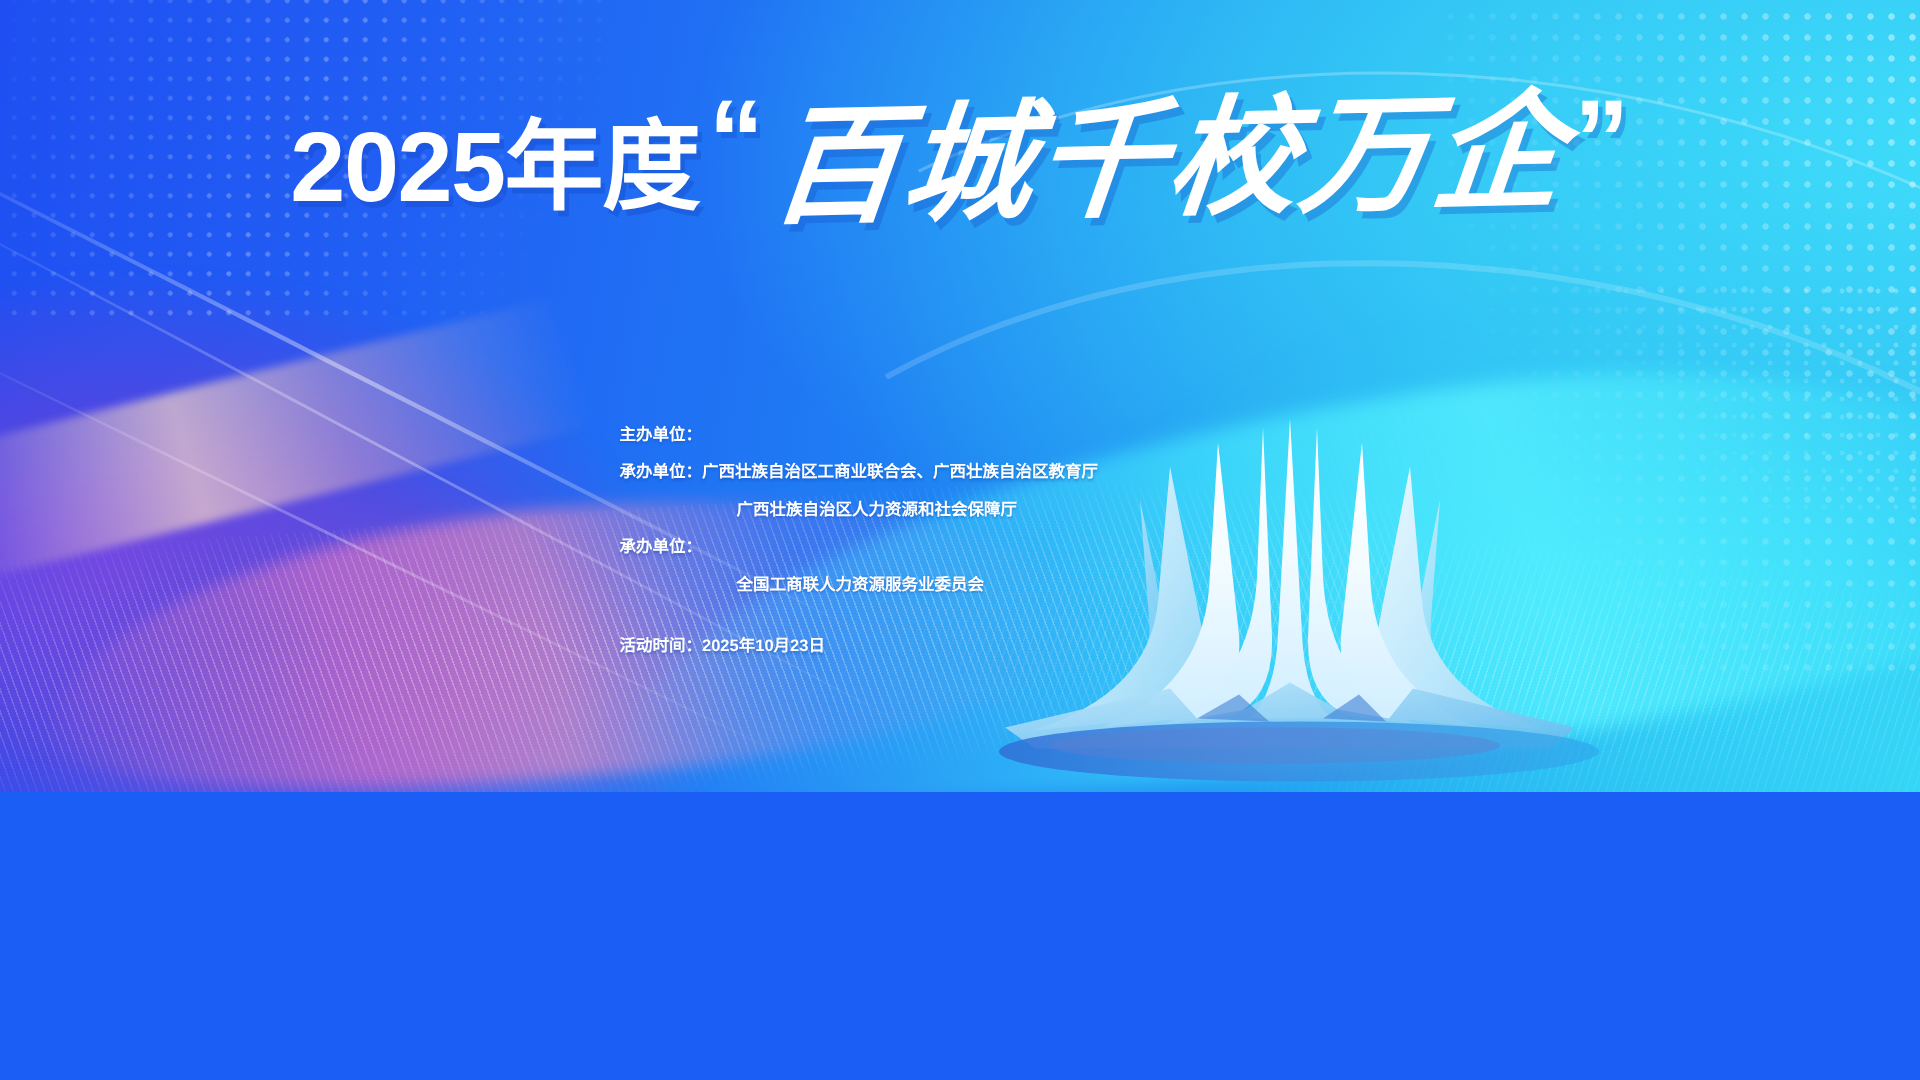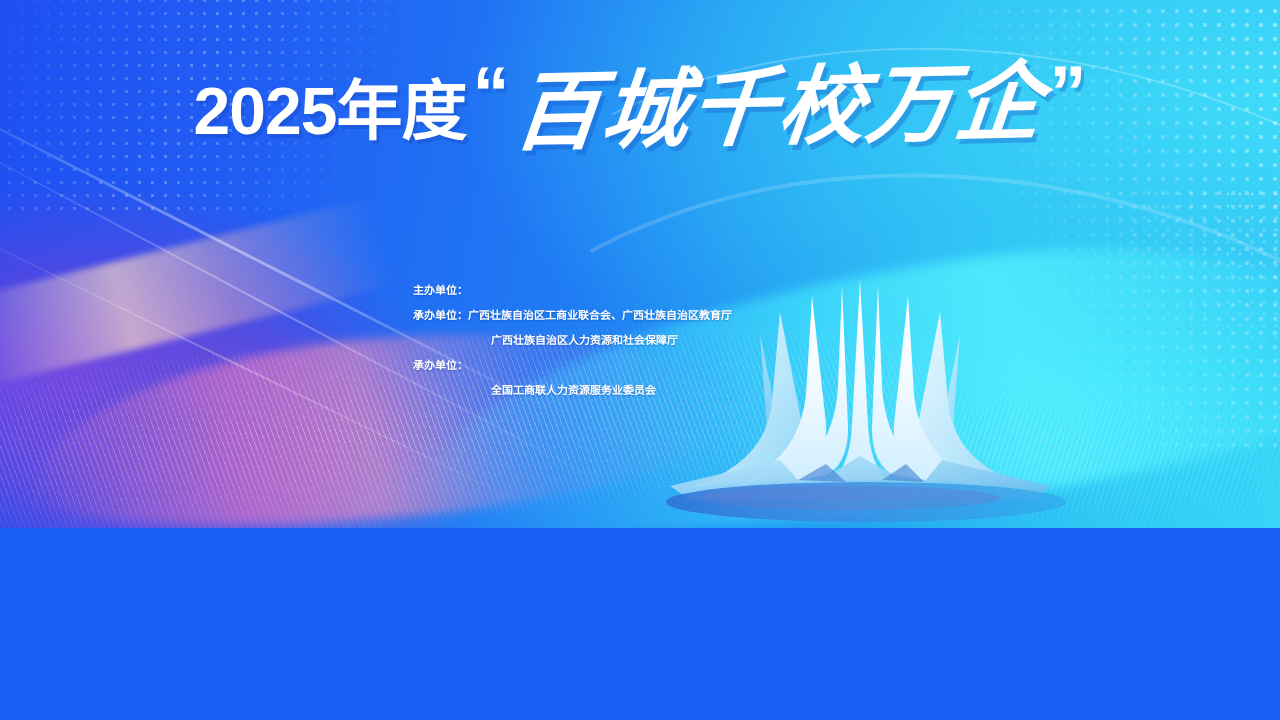--- a/index.html
+++ b/index.html
@@ -268,19 +268,23 @@
 
     <div class="row">
       <span class="lbl">承办单位：</span>
     </div>
     <div class="row cont">
       <span class="val">全国工商联人力资源服务业委员会</span>
     </div>
 
     <div class="gap"></div>
 
+    <div class="row">
+      <span class="lbl">活动时间：</span>
+      <span class="val">2025年10月23日</span>
+    </div>
 
   </div>
 
   <div class="mesh"></div>
   <div class="mesh2"></div>
 
 </div>
 
 </body></html>

